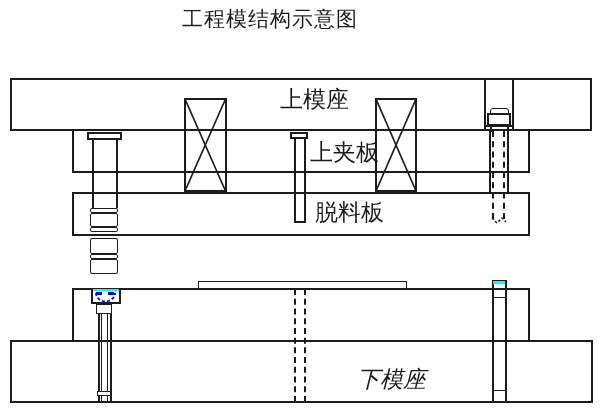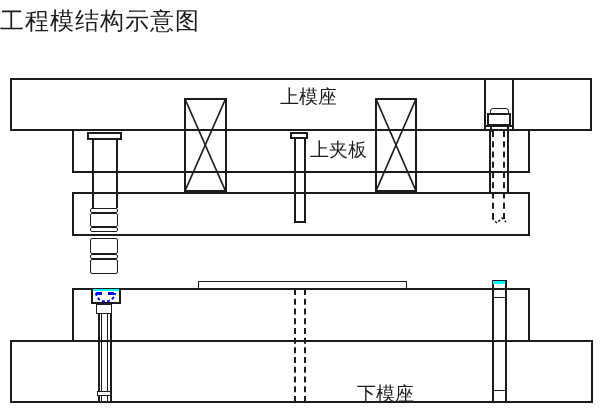--- a/index.html
+++ b/index.html
@@ -7,22 +7,22 @@
   }
   html,body{margin:0;padding:0;background:var(--background);}
   #canvas{position:relative;width:600px;height:413px;background:var(--background);overflow:hidden;
           font-family:"Liberation Serif","DejaVu Serif",serif;color:var(--line);}
   #canvas *{box-sizing:border-box;position:absolute;}
   .rect{border:2px solid var(--line);background:transparent;}
   .fill{background:var(--background);}
   .hl{background:var(--line);height:2px;}
   .vl{background:var(--line);width:2px;}
   .dashv{width:0;border-left:2px dashed var(--line);}
-  .lbl{font-size:19px;line-height:1.1;white-space:nowrap;color:var(--line);}
-  .title{left:0;top:8px;width:540px;font-size:24px;letter-spacing:1px;}
+  .lbl{font-size:23px;line-height:1.1;white-space:nowrap;color:var(--line);}
+  .title{left:0;top:8px;width:540px;text-align:center;font-size:21px;letter-spacing:1px;}
   .seg{border:1.6px solid var(--line);background:var(--background);border-radius:2px;left:90px;width:28px;}
   svg{overflow:visible;}
 </style>
 </head>
 <body>
 
 <div id="canvas">
 
   <div class="lbl title">工程模结构示意图</div>
 
@@ -94,15 +94,16 @@
   <div style="left:96.5px;top:391px;width:14.5px;height:4.5px;border:1.5px solid var(--line);background:var(--background);"></div>
 
   <div class="vl" style="left:491.5px;top:280px;height:122.5px;"></div>
   <div class="vl" style="left:504.5px;top:280px;height:122.5px;"></div>
   <div style="left:493px;top:280px;width:12px;height:3.5px;background:var(--highlight-cyan);border-top:1px solid var(--line);"></div>
   <div class="hl" style="left:491.5px;top:296.5px;width:15px;height:1.6px;"></div>
   <div class="hl" style="left:491.5px;top:389.5px;width:15px;height:1.6px;"></div>
 
   <div class="lbl" style="left:280px;top:87px;">上模座</div>
   <div class="lbl" style="left:310px;top:140px;">上夹板</div>
-  <div class="lbl" style="left:357px;top:384px;">下模座</div>
+  <div class="lbl" style="left:315px;top:200px;">脱料板</div>
+  <div class="lbl" style="left:357px;top:367px;font-style:italic;">下模座</div>
 
 </div>
 
 </body></html>

